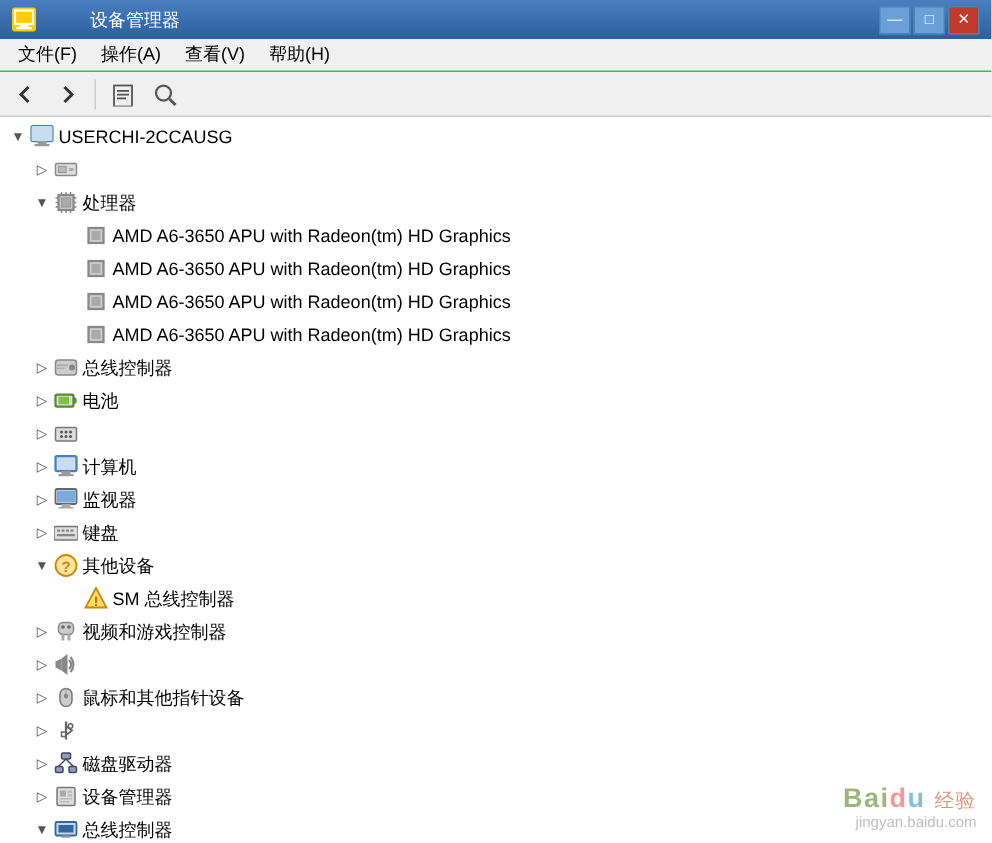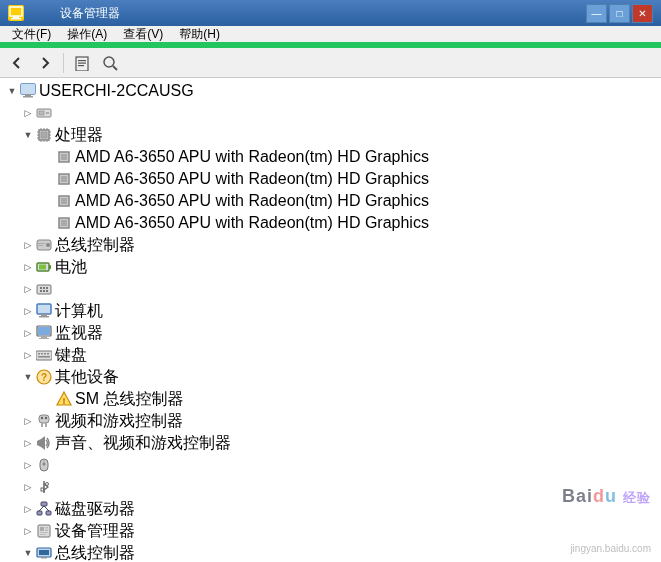--- a/index.html
+++ b/index.html
@@ -65,21 +65,21 @@
       cursor: pointer;
     }
 
     .title-bar-btn.close-btn {
       background: #c0392b;
     }
 
     
     .menu-bar {
       background: #f0f0f0;
-      border-bottom: 6px solid #22c55e;
+      border-bottom: 1px solid #22c55e;
       display: flex;
       align-items: center;
       height: 22px;
       padding: 0 4px;
     }
 
     .menu-item {
       padding: 2px 8px;
       font-size: 12px;
       color: #000;
@@ -157,21 +157,21 @@
       height: 16px;
       margin-right: 3px;
       display: inline-flex;
       align-items: center;
       justify-content: center;
       flex-shrink: 0;
       font-size: 13px;
     }
 
     .tree-label {
-      font-size: 16px;
+      font-size: 12px;
       color: #000;
     }
 
     
     .main-content::-webkit-scrollbar {
       width: 16px;
     }
     .main-content::-webkit-scrollbar-track {
       background: #f0f0f0;
       border-left: 1px solid #ccc;
@@ -467,33 +467,33 @@
     <span class="tree-indent" style="width:20px;"></span>
     <span class="tree-toggle">▷</span>
     <span class="tree-icon">
       <svg width="16" height="16" viewBox="0 0 16 16">
         <polygon points="5,4 5,12 1,10 1,6" fill="#888"></polygon>
         <polygon points="5,4 9,1 9,15 5,12" fill="#888"></polygon>
         <path d="M10,5 Q13,8 10,11" fill="none" stroke="#888" stroke-width="1.5"></path>
         <path d="M11,3 Q15,8 11,13" fill="none" stroke="#888" stroke-width="1.5"></path>
       </svg>
     </span>
-    <span class="tree-label">声音、视频和游戏控制器</span>
   </div>
 
   <div class="tree-item">
     <span class="tree-indent" style="width:20px;"></span>
     <span class="tree-toggle">▷</span>
     <span class="tree-icon">
       <svg width="16" height="16" viewBox="0 0 16 16">
         <rect x="4" y="2" width="8" height="12" rx="4" fill="#ccc" stroke="#777" stroke-width="1"></rect>
         <line x1="8" y1="2" x2="8" y2="9" stroke="#aaa" stroke-width="1"></line>
         <circle cx="8" cy="7" r="1.5" fill="#888"></circle>
       </svg>
     </span>
+    <span class="tree-label">鼠标和其他指针设备</span>
   </div>
 
   <div class="tree-item">
     <span class="tree-indent" style="width:20px;"></span>
     <span class="tree-toggle">▷</span>
     <span class="tree-icon">
       <svg width="16" height="16" viewBox="0 0 16 16">
         <line x1="8" y1="2" x2="8" y2="14" stroke="#666" stroke-width="1.5"></line>
         <path d="M8,5 L12,8 L8,11" fill="none" stroke="#666" stroke-width="1.2"></path>
         <rect x="5" y="9" width="3" height="3" fill="none" stroke="#666" stroke-width="1"></rect>
@@ -543,17 +543,17 @@
         <rect x="5" y="12" width="6" height="1.5" fill="#999"></rect>
       </svg>
     </span>
     <span class="tree-label">总线控制器</span>
   </div>
 
 </div>
 
 <div style="position:fixed; bottom:8px; right:10px; opacity:0.55; pointer-events:none; text-align:right;">
   <div style="font-size:18px; font-weight:bold; color:#1e88c7; font-family:Arial,sans-serif; letter-spacing:1px;">
-    <span style="color:#0f172a;">Bai</span><span style="color:#e84444;">d</span><span style="color:#1e88c7;">u</span>
-    <span style="font-size:13px; color:#8b5cf6; font-weight:bold;text-align:center;">经验</span>
-  </div>
-  <div style="font-size:10px; color:#888;margin-top:36px;">jingyan.baidu.com</div>
+    <span style="color:#4d7c0f;">Bai</span><span style="color:#e84444;">d</span><span style="color:#1e88c7;">u</span>
+    <span style="font-size:13px; color:#c2410c; font-weight:normal;text-align:center;">经验</span>
+  </div>
+  <div style="font-size:10px; color:#888;">jingyan.baidu.com</div>
 </div>
 
 </body></html>

